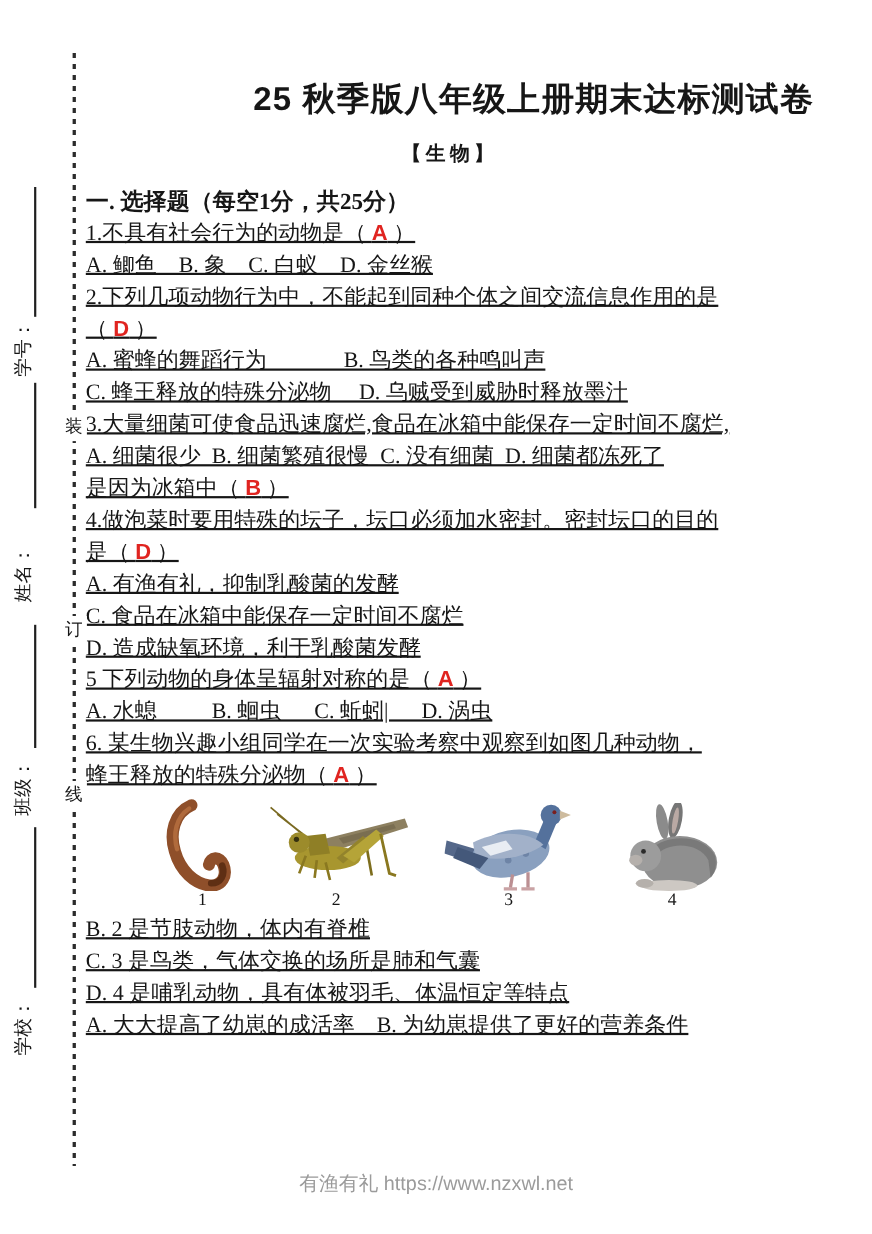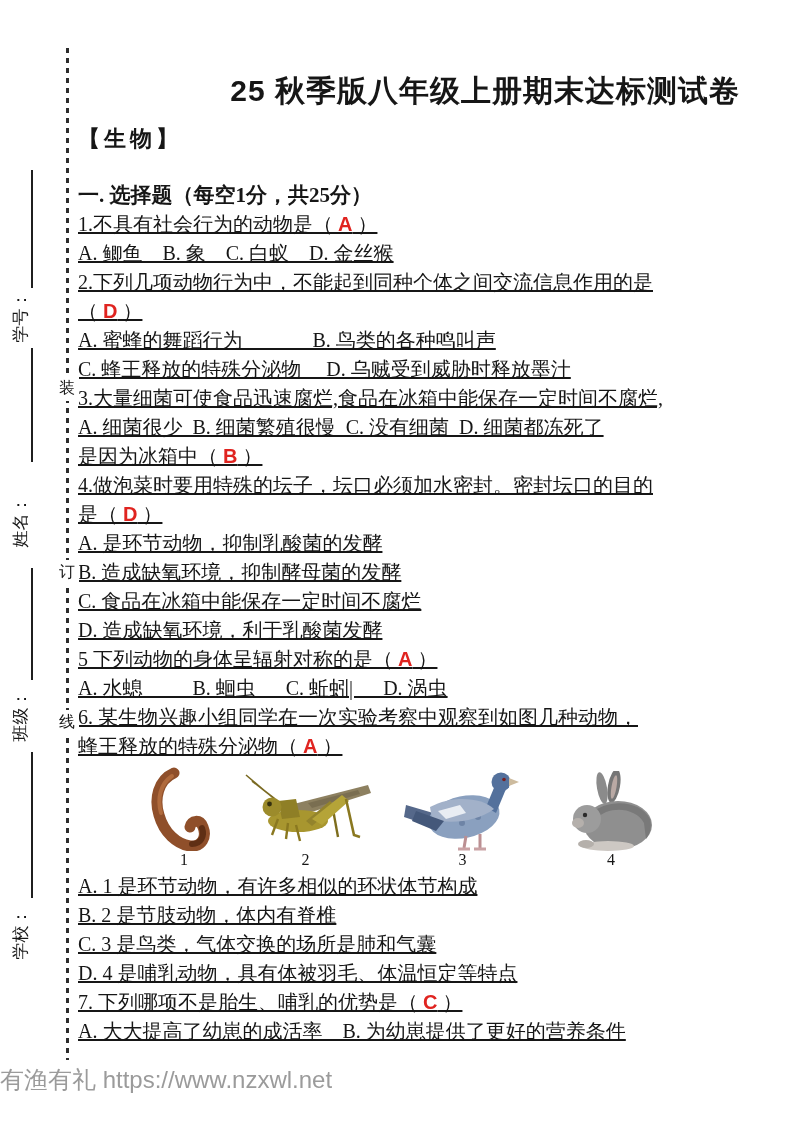--- a/index.html
+++ b/index.html
@@ -14,34 +14,34 @@
   .vlabel{position:absolute;left:-8px;width:58px;height:20px;line-height:20px;
           transform:rotate(-90deg);font-size:17px;white-space:nowrap;text-align:center;
           font-family:"Liberation Serif",serif;}
   .vlabel.f0{top:307px}.vlabel.f1{top:512px}.vlabel.f2{top:706px}.vlabel.f3{top:924px}
   .fline{position:absolute;left:31px;width:2px;background:#1f1f1f;}
   .fline.l0{top:170px;height:118px}.fline.l1{top:348px;height:114px}
   .fline.l2{top:568px;height:112px}.fline.l3{top:752px;height:146px}
   
   #content{position:absolute;left:78px;top:72px;width:662px;}
   .title{font-size:30px;font-weight:bold;text-align:right;line-height:38px;letter-spacing:1px;}
-  .subject{font-size:22px;font-weight:bold;text-align:left;line-height:34px;margin-top:12px;letter-spacing:4px;}
-  .section{font-size:21px;font-weight:bold;line-height:30px;margin-top:24px;
+  .subject{font-size:18px;font-weight:bold;text-align:center;line-height:34px;margin-top:12px;letter-spacing:4px;}
+  .section{font-size:21px;font-weight:bold;line-height:30px;margin-top:12px;
            font-family:"Liberation Serif",serif;}
   .line{font-size:20px;line-height:29px;white-space:pre-wrap;
         font-family:"Liberation Serif",serif;text-decoration:underline;}
   .ans{color:var(--red,#e02420);font-family:"Liberation Sans",sans-serif;font-weight:bold;}
   
   .figrow{position:relative;height:106px;margin:2px 0 3px 0;}
   .figitem{position:absolute;bottom:0;display:flex;flex-direction:column;align-items:center;}
   .figitem.i0{left:68px}.figitem.i1{left:160px}.figitem.i2{left:326px}.figitem.i3{left:488px}
   .fignum{font-size:16px;line-height:18px;font-family:"Liberation Serif",serif;}
   
-  #footer{position:absolute;left:0;right:0;top:1064px;text-align:left;
-          font-size:24px;color:var(--gray,#9b9b9b);}
+  #footer{position:absolute;left:0;right:0;top:1064px;text-align:center;
+          font-size:18px;color:var(--gray,#9b9b9b);}
 </style>
 </head>
 <body>
 
 <div id="page" style="--ink: #161616; --red: #e02420; --gray: #9b9b9b;">
 
   <div class="dline"></div>
   <span class="bmark m0">装</span>
   <span class="bmark m1">订</span>
   <span class="bmark m2">线</span>
@@ -65,22 +65,21 @@
         <div class="line"><span>A. 鲫鱼    B. 象    C. 白蚁    D. 金丝猴</span></div>
         <div class="line"><span>2.下列几项动物行为中，不能起到同种个体之间交流信息作用的是</span></div>
         <div class="line"><span>（ </span><span class="ans">D</span><span> ）</span></div>
         <div class="line"><span>A. 蜜蜂的舞蹈行为              B. 鸟类的各种鸣叫声</span></div>
         <div class="line"><span>C. 蜂王释放的特殊分泌物     D. 乌贼受到威胁时释放墨汁</span></div>
         <div class="line"><span>3.大量细菌可使食品迅速腐烂,食品在冰箱中能保存一定时间不腐烂,</span></div>
         <div class="line"><span>A. 细菌很少  B. 细菌繁殖很慢  C. 没有细菌  D. 细菌都冻死了</span></div>
         <div class="line"><span>是因为冰箱中（ </span><span class="ans">B</span><span> ）</span></div>
         <div class="line"><span>4.做泡菜时要用特殊的坛子，坛口必须加水密封。密封坛口的目的</span></div>
         <div class="line"><span>是（ </span><span class="ans">D</span><span> ）</span></div>
-        <div class="line"><span>A. 是环节动物，抑制乳酸菌的发酵</span></div>
-        <div class="line"><span>B. 造成缺氧环境，抑制酵母菌的发酵</span></div>
+        <div class="line"><span>A. 有渔有礼，抑制乳酸菌的发酵</span></div>
         <div class="line"><span>C. 食品在冰箱中能保存一定时间不腐烂</span></div>
         <div class="line"><span>D. 造成缺氧环境，利于乳酸菌发酵</span></div>
         <div class="line"><span>5 下列动物的身体呈辐射对称的是（ </span><span class="ans">A</span><span> ）</span></div>
         <div class="line"><span>A. 水螅          B. 蛔虫      C. 蚯蚓|      D. 涡虫</span></div>
         <div class="line"><span>6. 某生物兴趣小组同学在一次实验考察中观察到如图几种动物，</span></div>
         <div class="line"><span>蜂王释放的特殊分泌物（ </span><span class="ans">A</span><span> ）</span></div>
       </div>
 
     <div class="figrow">
       <div class="figitem i0">
@@ -139,23 +138,21 @@
           <ellipse cx="12" cy="52" rx="6" ry="5" fill="#b5b0ac"></ellipse>
           <circle cx="19" cy="44" r="2.2" fill="#2b2b2b"></circle>
           <ellipse cx="42" cy="75" rx="26" ry="5" fill="#cdc8c3"></ellipse>
           <ellipse cx="20" cy="73" rx="8" ry="4" fill="#b5b0ab"></ellipse>
         </svg>
         <span class="fignum">4</span>
       </div>
     </div>
 
     <div id="lines-after">
-        <div class="line"><span>A. 1 是环节动物，有许多相似的环状体节构成</span></div>
         <div class="line"><span>B. 2 是节肢动物，体内有脊椎</span></div>
         <div class="line"><span>C. 3 是鸟类，气体交换的场所是肺和气囊</span></div>
         <div class="line"><span>D. 4 是哺乳动物，具有体被羽毛、体温恒定等特点</span></div>
-        <div class="line"><span>7. 下列哪项不是胎生、哺乳的优势是（ </span><span class="ans">C</span><span> ）</span></div>
         <div class="line"><span>A. 大大提高了幼崽的成活率    B. 为幼崽提供了更好的营养条件</span></div>
       </div>
   </div>
 
   <div id="footer">有渔有礼 https://www.nzxwl.net</div>
 </div>
 
 </body></html>

